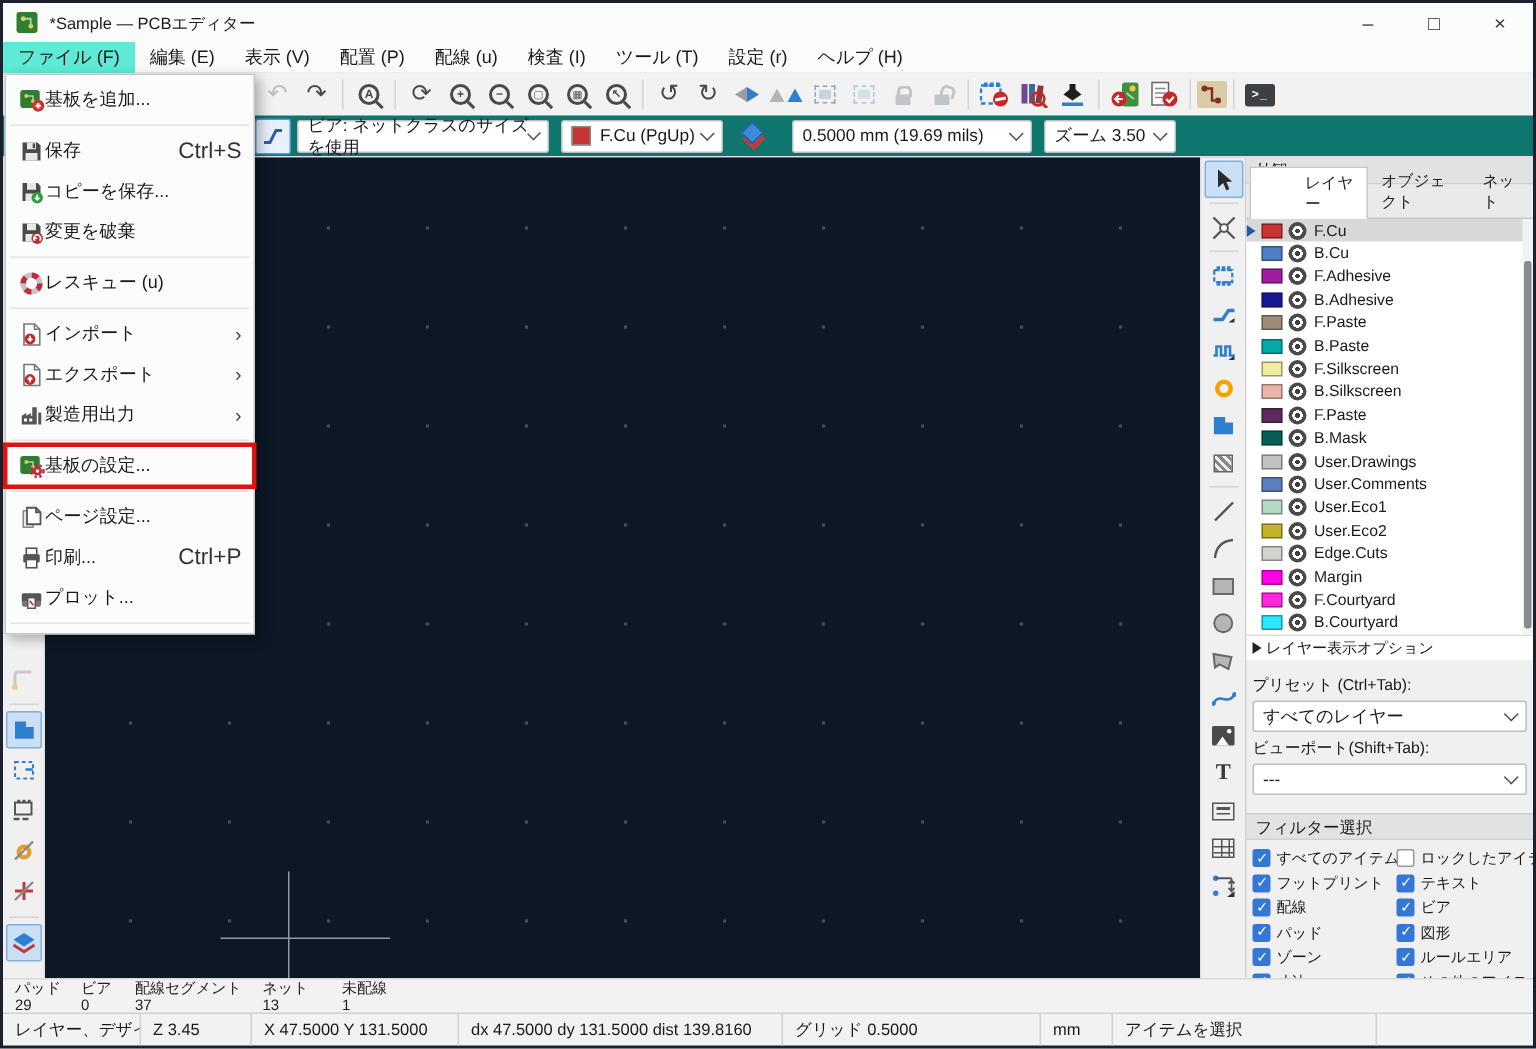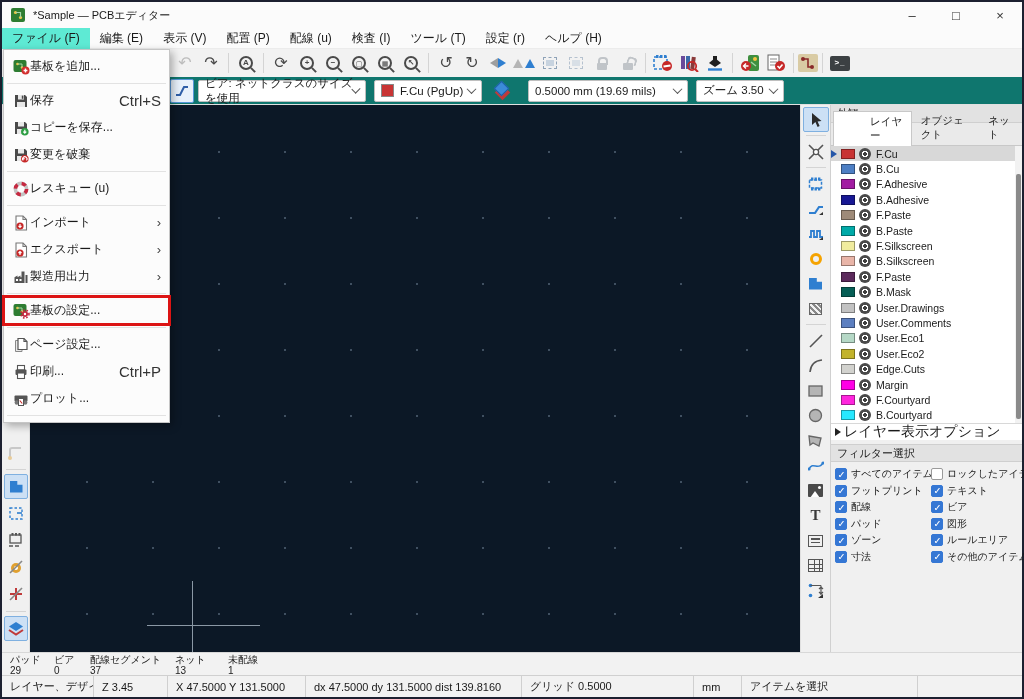--- a/index.html
+++ b/index.html
@@ -94,21 +94,21 @@
   .layer-row { height:15.4px; display:flex; align-items:center; padding-left:0; }
   .layer-row.sel { background:#d8d8d8; }
   .sel-arrow { width:9px; height:9px; margin-right:1px; }
   .layer-row.sel .sel-arrow { width:0; height:0; border-top:4px solid transparent; border-bottom:4px solid transparent; border-left:6px solid #2456a8; margin-right:4px; }
   .swatch { width:14px; height:10px; border:1px solid rgba(0,0,0,.35); margin-right:4px; flex:none; }
   .eye { width:12px; height:12px; border-radius:50%; flex:none; margin-right:5px;
          background:radial-gradient(circle at 50% 50%, #3f3f3f 0 1.6px, #fff 1.6px 3.4px, #4a4a4a 3.4px); }
   .lname { font-size:10.5px; white-space:nowrap; }
   .list-scrollbar { position:absolute; right:0; top:0; bottom:0; width:7px; background:#f2f2f2; }
   .list-scrollbar .thumb { position:absolute; top:28px; left:1px; width:5px; height:245px; background:#8a8a8a; border-radius:2px; }
-  .layer-opts { height:17px; background:#fff; border-top:1px solid #d8d8d8; display:flex; align-items:center; padding-left:4px; font-size:14px; }
+  .layer-opts { height:17px; background:#fff; border-top:1px solid #d8d8d8; display:flex; align-items:center; padding-left:4px; font-size:10px; }
   .layer-opts .tri-r { width:0; height:0; border-top:4px solid transparent; border-bottom:4px solid transparent; border-left:6px solid #222; margin-right:3px; }
   .preset-block { padding:8px 4px 4px; }
   .preset-block .plabel { font-size:10.5px; margin:2px 0 3px; }
   .preset-block .dd { margin:0 0 4px; height:21px; }
   .filter-header { height:18px; background:#e2e2e2; border-top:1px solid #cfcfcf; border-bottom:1px solid #cfcfcf; display:flex; align-items:center; padding-left:6px; margin-top:4px; }
   .filter-grid { display:grid; grid-template-columns:96px 90px; padding:5px 2px 0 4px; row-gap:2.5px; }
   .fitem { display:flex; align-items:center; gap:4px; font-size:10px; white-space:nowrap; }
   .cb { width:12px; height:12px; border:1px solid #9a9a9a; background:#fff; border-radius:2px; position:relative; flex:none; }
   .cb.on { background:#3577d4; border-color:#3577d4; }
   .cb.on::after { content:"✓"; position:absolute; color:#fff; font-size:9.5px; left:1.5px; top:-0.5px; }
@@ -588,20 +588,32 @@
           </div>
 
         <div class="list-scrollbar">
             <div class="thumb"></div>
           </div>
       </div>
       <div class="layer-opts">
         <span class="tri-r"></span>
         <span>レイヤー表示オプション</span>
       </div>
+      <div class="preset-block">
+        <div class="plabel">プリセット (Ctrl+Tab):</div>
+        <div class="dd">
+            <span>すべてのレイヤー</span>
+            <span class="chev"></span>
+          </div>
+        <div class="plabel">ビューポート(Shift+Tab):</div>
+        <div class="dd">
+            <span>---</span>
+            <span class="chev"></span>
+          </div>
+      </div>
       <div class="filter-header">フィルター選択</div>
       <div class="filter-grid">
         <span class="fitem">
             <span class="cb on"></span>
             <span>すべてのアイテム</span>
           </span>
         <span class="fitem">
             <span class="cb"></span>
             <span>ロックしたアイテム</span>
           </span>

